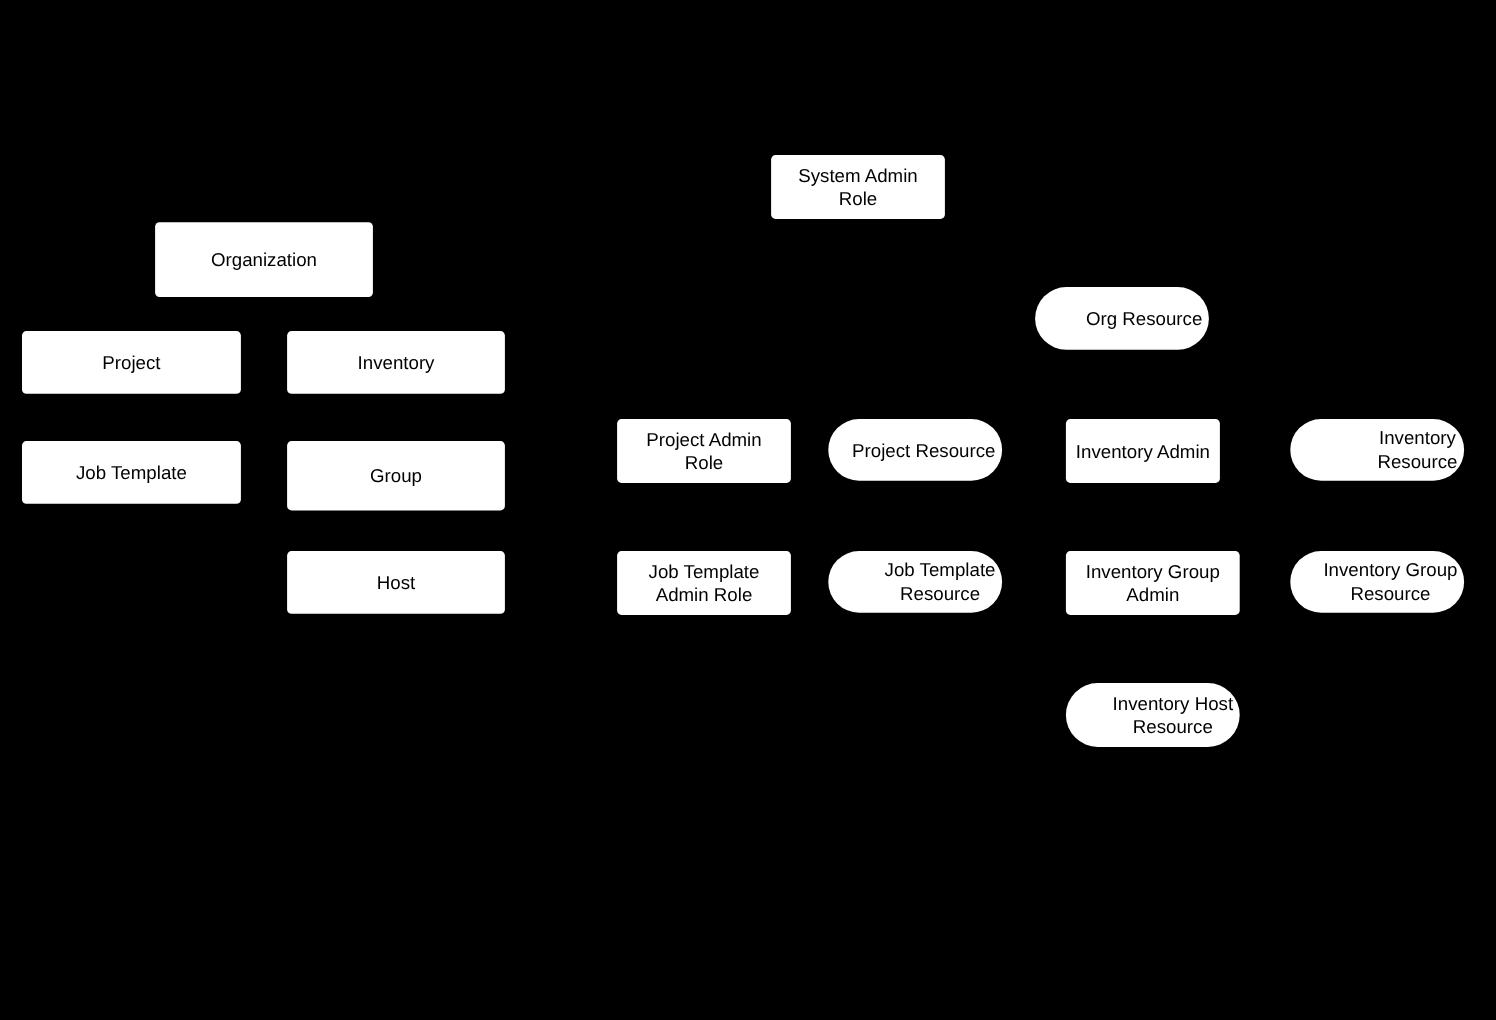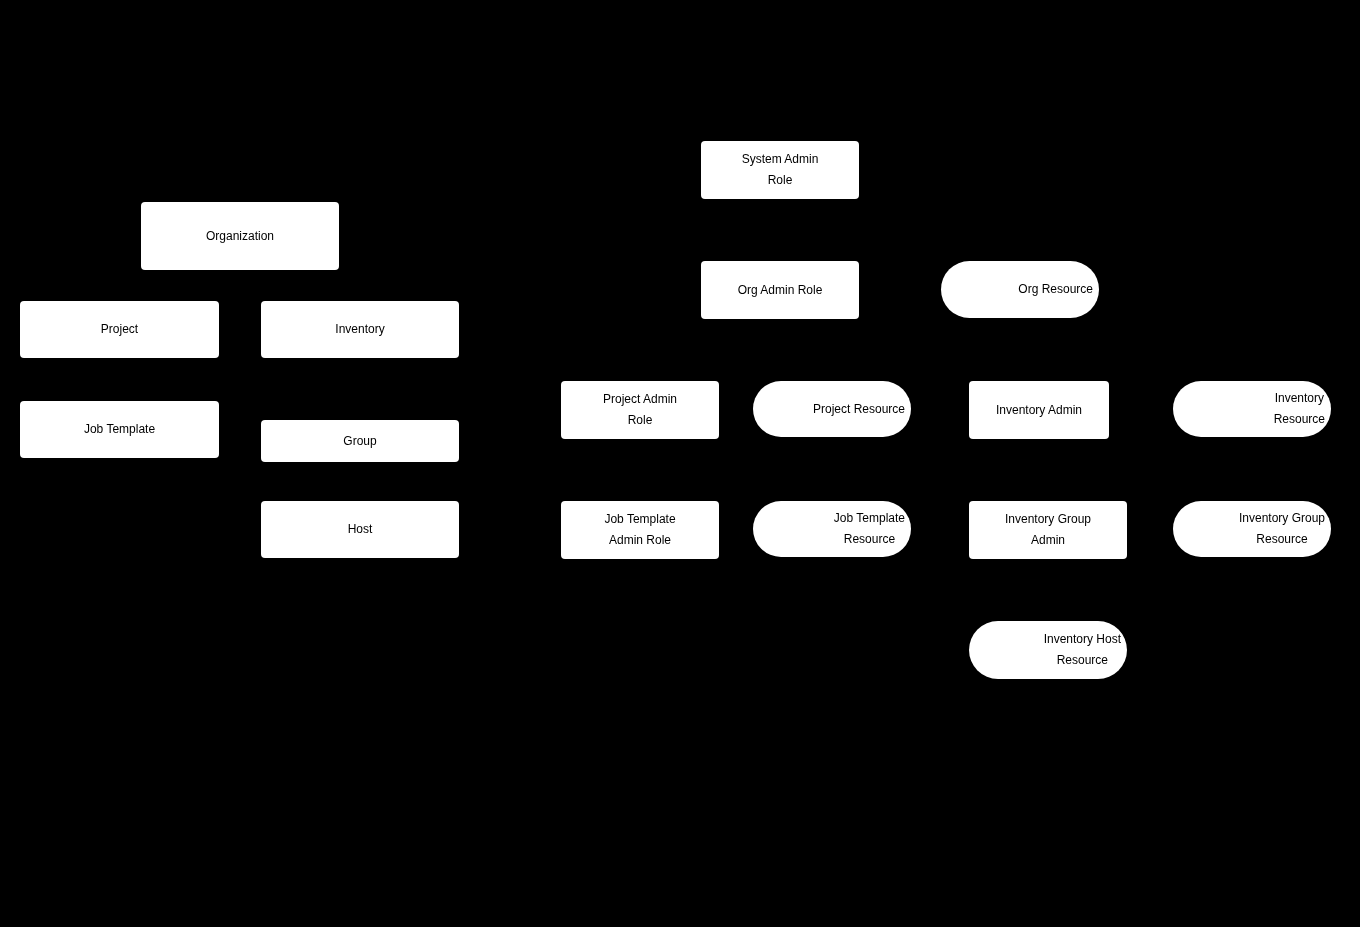--- a/index.html
+++ b/index.html
@@ -16,21 +16,21 @@
     font-family: "Liberation Sans", sans-serif;
   }
   .node {
     position: absolute;
     background: #ffffff;
     color: #000000;
     display: flex;
     align-items: center;
     justify-content: center;
     text-align: center;
-    font-size: 12px;
+    font-size: 17px;
     line-height: 21px;
     box-sizing: border-box;
   }
   .node .label {
     white-space: pre-line;
     padding: 2px 6px;
   }
   .rect {
     border-radius: 4px;
   }
@@ -53,36 +53,33 @@
   </div>
 
   <div class="node rect" style="left:261px; top:301px; width:198px; height:57px">
     <span class="label">Inventory</span>
   </div>
 
   <div class="node rect" style="left:20px; top:401px; width:199px; height:57px">
     <span class="label">Job Template</span>
   </div>
 
-  <div class="node rect" style="left:261px; top:420px; width:198px; height:42px">
+  <div class="node rect" style="left:261px; top:401px; width:198px; height:63px">
     <span class="label">Group</span>
   </div>
 
   <div class="node rect" style="left:261px; top:501px; width:198px; height:57px">
     <span class="label">Host</span>
   </div>
 
   <div class="node rect" style="left:701px; top:141px; width:158px; height:58px">
     <span class="label">System Admin
 Role</span>
   </div>
 
-  <div class="node rect" style="left:701px; top:261px; width:158px; height:58px">
-    <span class="label">Org Admin Role</span>
-  </div>
 
   <div class="node stadium" style="left:941px; top:261px; width:158px; height:57px">
     <span class="label">Org Resource</span>
   </div>
 
   <div class="node rect" style="left:561px; top:381px; width:158px; height:58px">
     <span class="label">Project Admin
 Role</span>
   </div>
 

